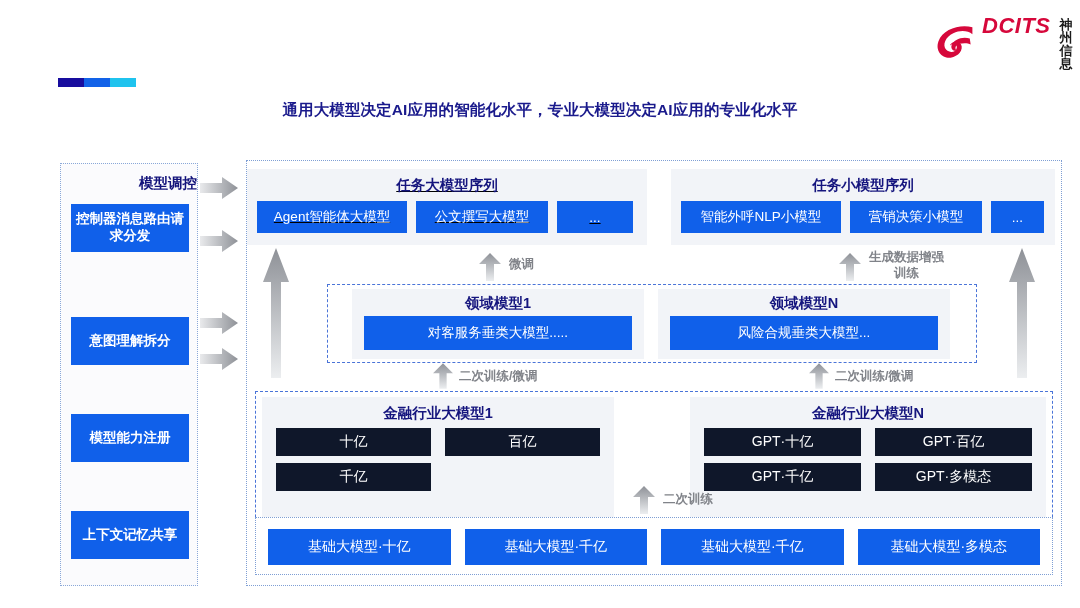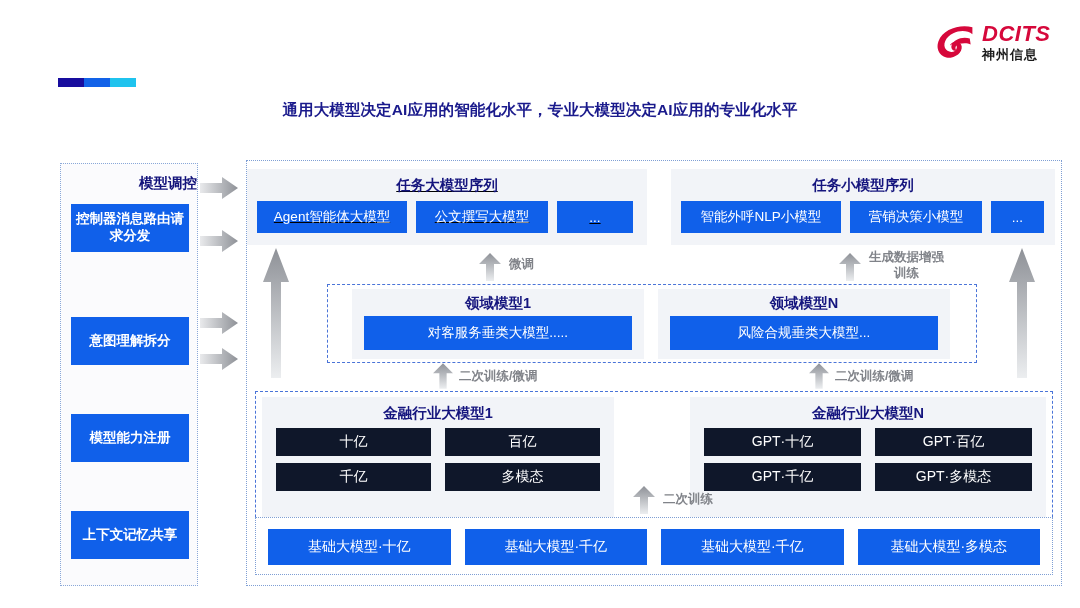--- a/index.html
+++ b/index.html
@@ -28,21 +28,21 @@
   .accent-seg.s1 { width: 26px; background: #180d9e; }
   .accent-seg.s2 { width: 26px; background: #1262e8; }
   .accent-seg.s3 { width: 26px; background: #1fc3ee; }
 
   .logo {
     position: absolute; right: 18px; top: 14px;
     width: 128px; height: 56px;
     display: flex; align-items: center; gap: 6px;
   }
   .logo-mark { width: 42px; height: 40px; flex: none; }
-  .logo-text { display: flex; flex-direction: column; line-height: 1; }
+  .logo-text { display: flex; flex-direction: row; line-height: 1; gap: 9px; }
   .logo-en {
     font-size: 22px; font-weight: bold; color: #d6083b;
     letter-spacing: 0.5px; font-style: italic;
   }
   .logo-cn {
     font-size: 13px; font-weight: bold; color: #1b1b1b;
     letter-spacing: 1px; margin-top: 3px;
   }
 
   .subtitle {
@@ -283,21 +283,20 @@
     </svg>
     <div class="flow-label" style="left:588px; top:208px;">二次训练/微调</div>
 
     <div class="fin-band">
       <div class="fin-cell" id="fin-1">
         <div class="panel-title">金融行业大模型1</div>
         <div class="fin-grid">
           <div class="fin-chip">十亿</div>
           <div class="fin-chip">百亿</div>
           <div class="fin-chip">千亿</div>
-          <div class="fin-chip">多模态</div>
         </div>
       </div>
       <div class="fin-cell" id="fin-2">
         <div class="panel-title">金融行业大模型N</div>
         <div class="fin-grid">
           <div class="fin-chip">GPT·十亿</div>
           <div class="fin-chip">GPT·百亿</div>
           <div class="fin-chip">GPT·千亿</div>
           <div class="fin-chip">GPT·多模态</div>
         </div>

